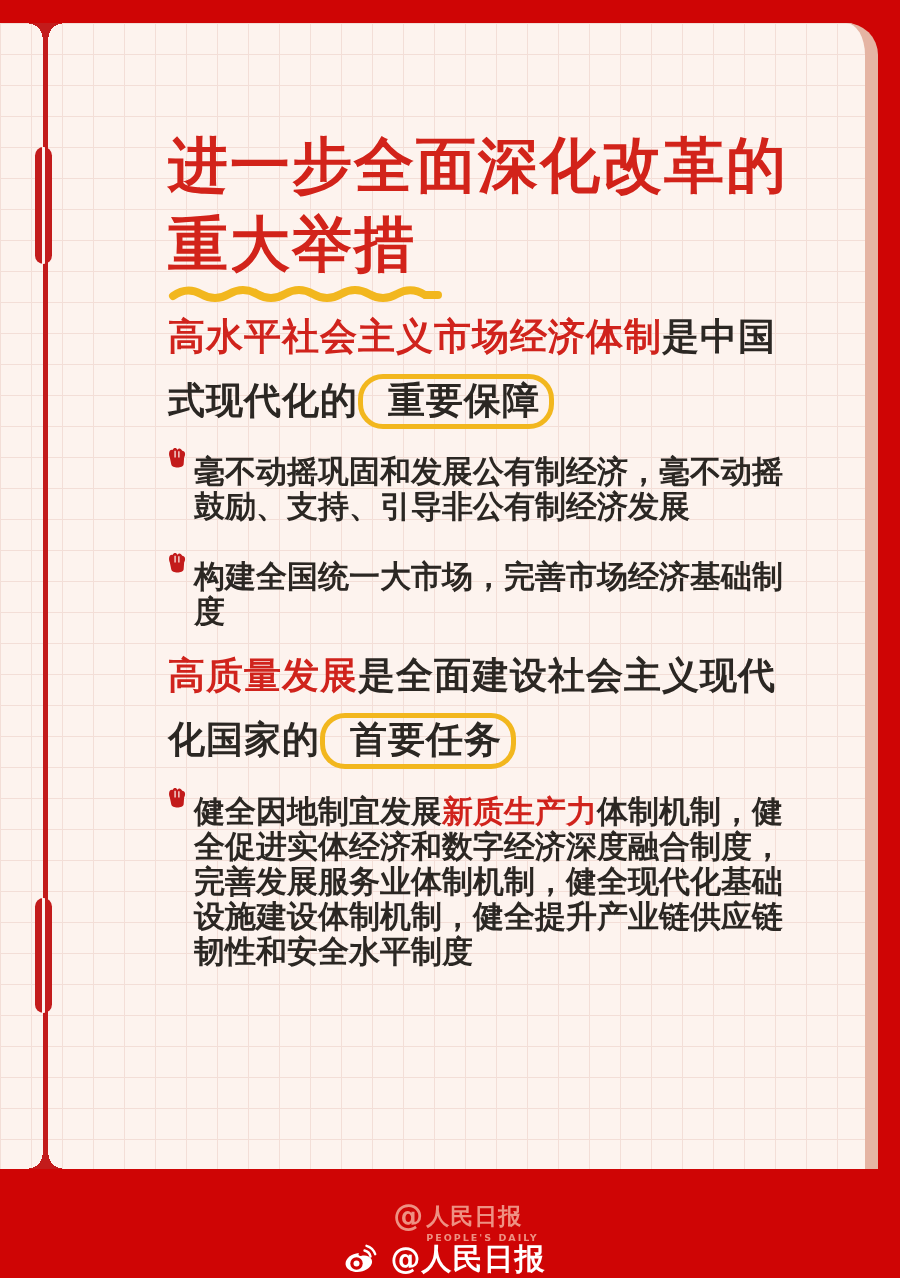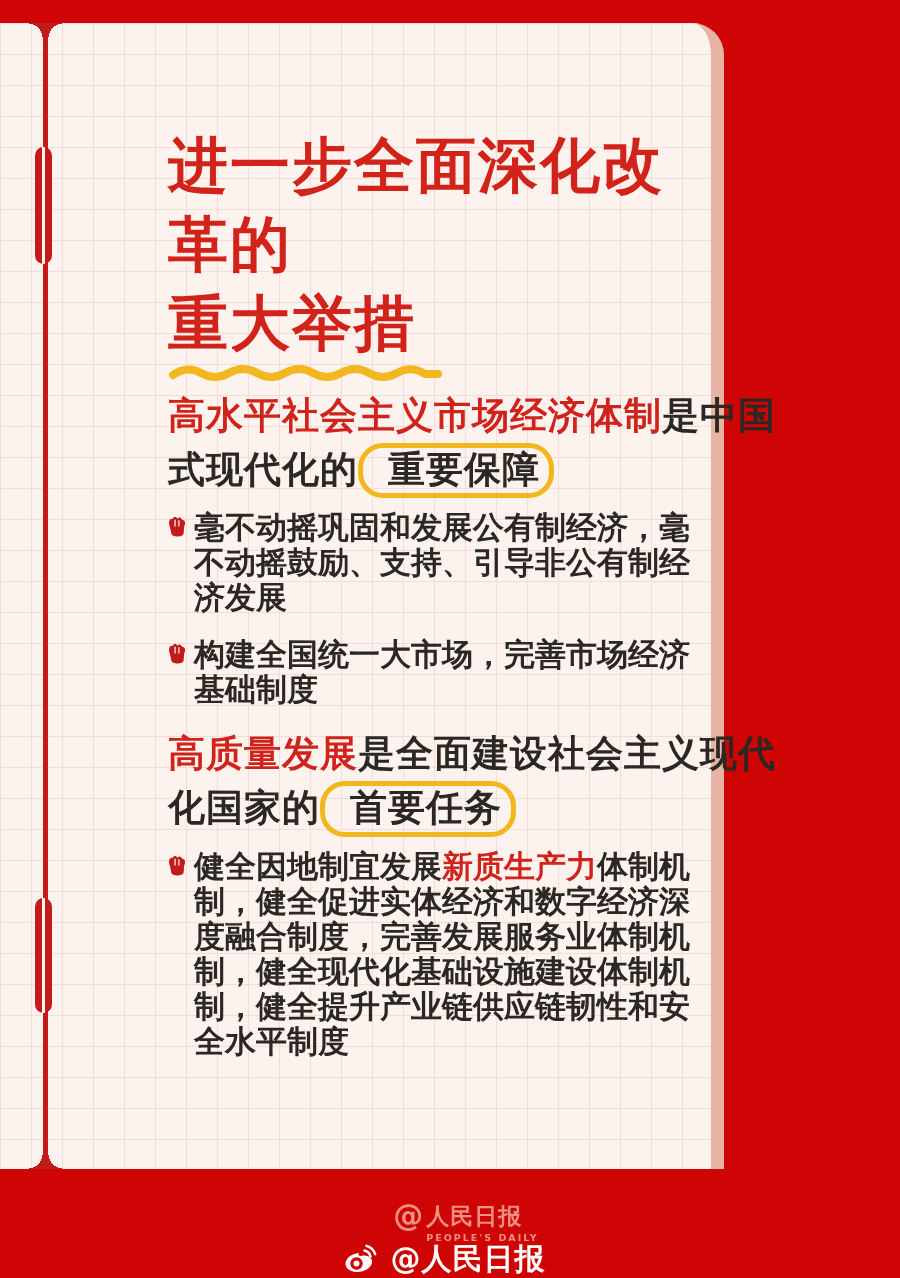--- a/index.html
+++ b/index.html
@@ -7,21 +7,21 @@
   body {
     position:relative;
     background:#cf0505;
     font-family:"DejaVu Sans", sans-serif;
     font-weight:700;
   }
 
   
   .paper {
     position:absolute; top:23px; left:0;
-    width:724px; height:1146px;
+    width:878px; height:1146px;
     background-color:#fdf3ee;
     background-image:
       linear-gradient(#f3ded7 1px, transparent 1px),
       linear-gradient(90deg, #f3ded7 1px, transparent 1px);
     background-size:31px 31px;
     border-right:13px solid #e5b4a3;
     border-top-right-radius:32px;
   }
 
   
@@ -45,32 +45,32 @@
   .content { position:relative; padding:103px 0 0 168px; }
 
   .title { color:#d2231a; font-size:60px; line-height:79px; letter-spacing:2px; }
   .wavy  { display:block; margin-top:-2px; }
 
   .sec-heading { font-size:37px; line-height:49px; letter-spacing:1px; width:622px; color:#2b2723; }
   .hred  { color:#d0231c; }
   .hbox  {
     display:inline-block;
     border:5px solid #f2b71e; border-radius:25px;
-    padding:1px 9px 3px 25px; margin-top:3px;
+    padding:1px 9px 3px 25px; margin-top:13px;
     line-height:1.12;
   }
   .sec1 { margin-top:8px; }
   .sec2 { margin-top:22px; }
   .sec3 { margin-top:18px; }
 
   .bullets { list-style:none; margin-top:12px; }
   .bullet { display:flex; align-items:flex-start; }
   .bullet + .bullet { margin-top:22px; }
   .fist { flex:0 0 auto; margin:5px 7px 0 -2px; }
-  .btext { width:608px; font-size:31px; line-height:35px; color:#2b2723; letter-spacing:0; }
+  .btext { width:608px; font-size:31px; line-height:35px; color:#2b2723; letter-spacing:0;margin-top:13px; }
   .bred  { color:#d0231c; }
 
   
   .footer {
     position:absolute; left:0; top:1169px; width:900px; height:109px;
     display:flex; flex-direction:column; align-items:center;
   }
   .pd-logo { margin-top:32px; transform:translateX(16px); color:#ee9183; }
   .pd-row  { display:flex; align-items:center; line-height:1; }
   .pd-at   { font-size:30px; margin-right:3px; }

